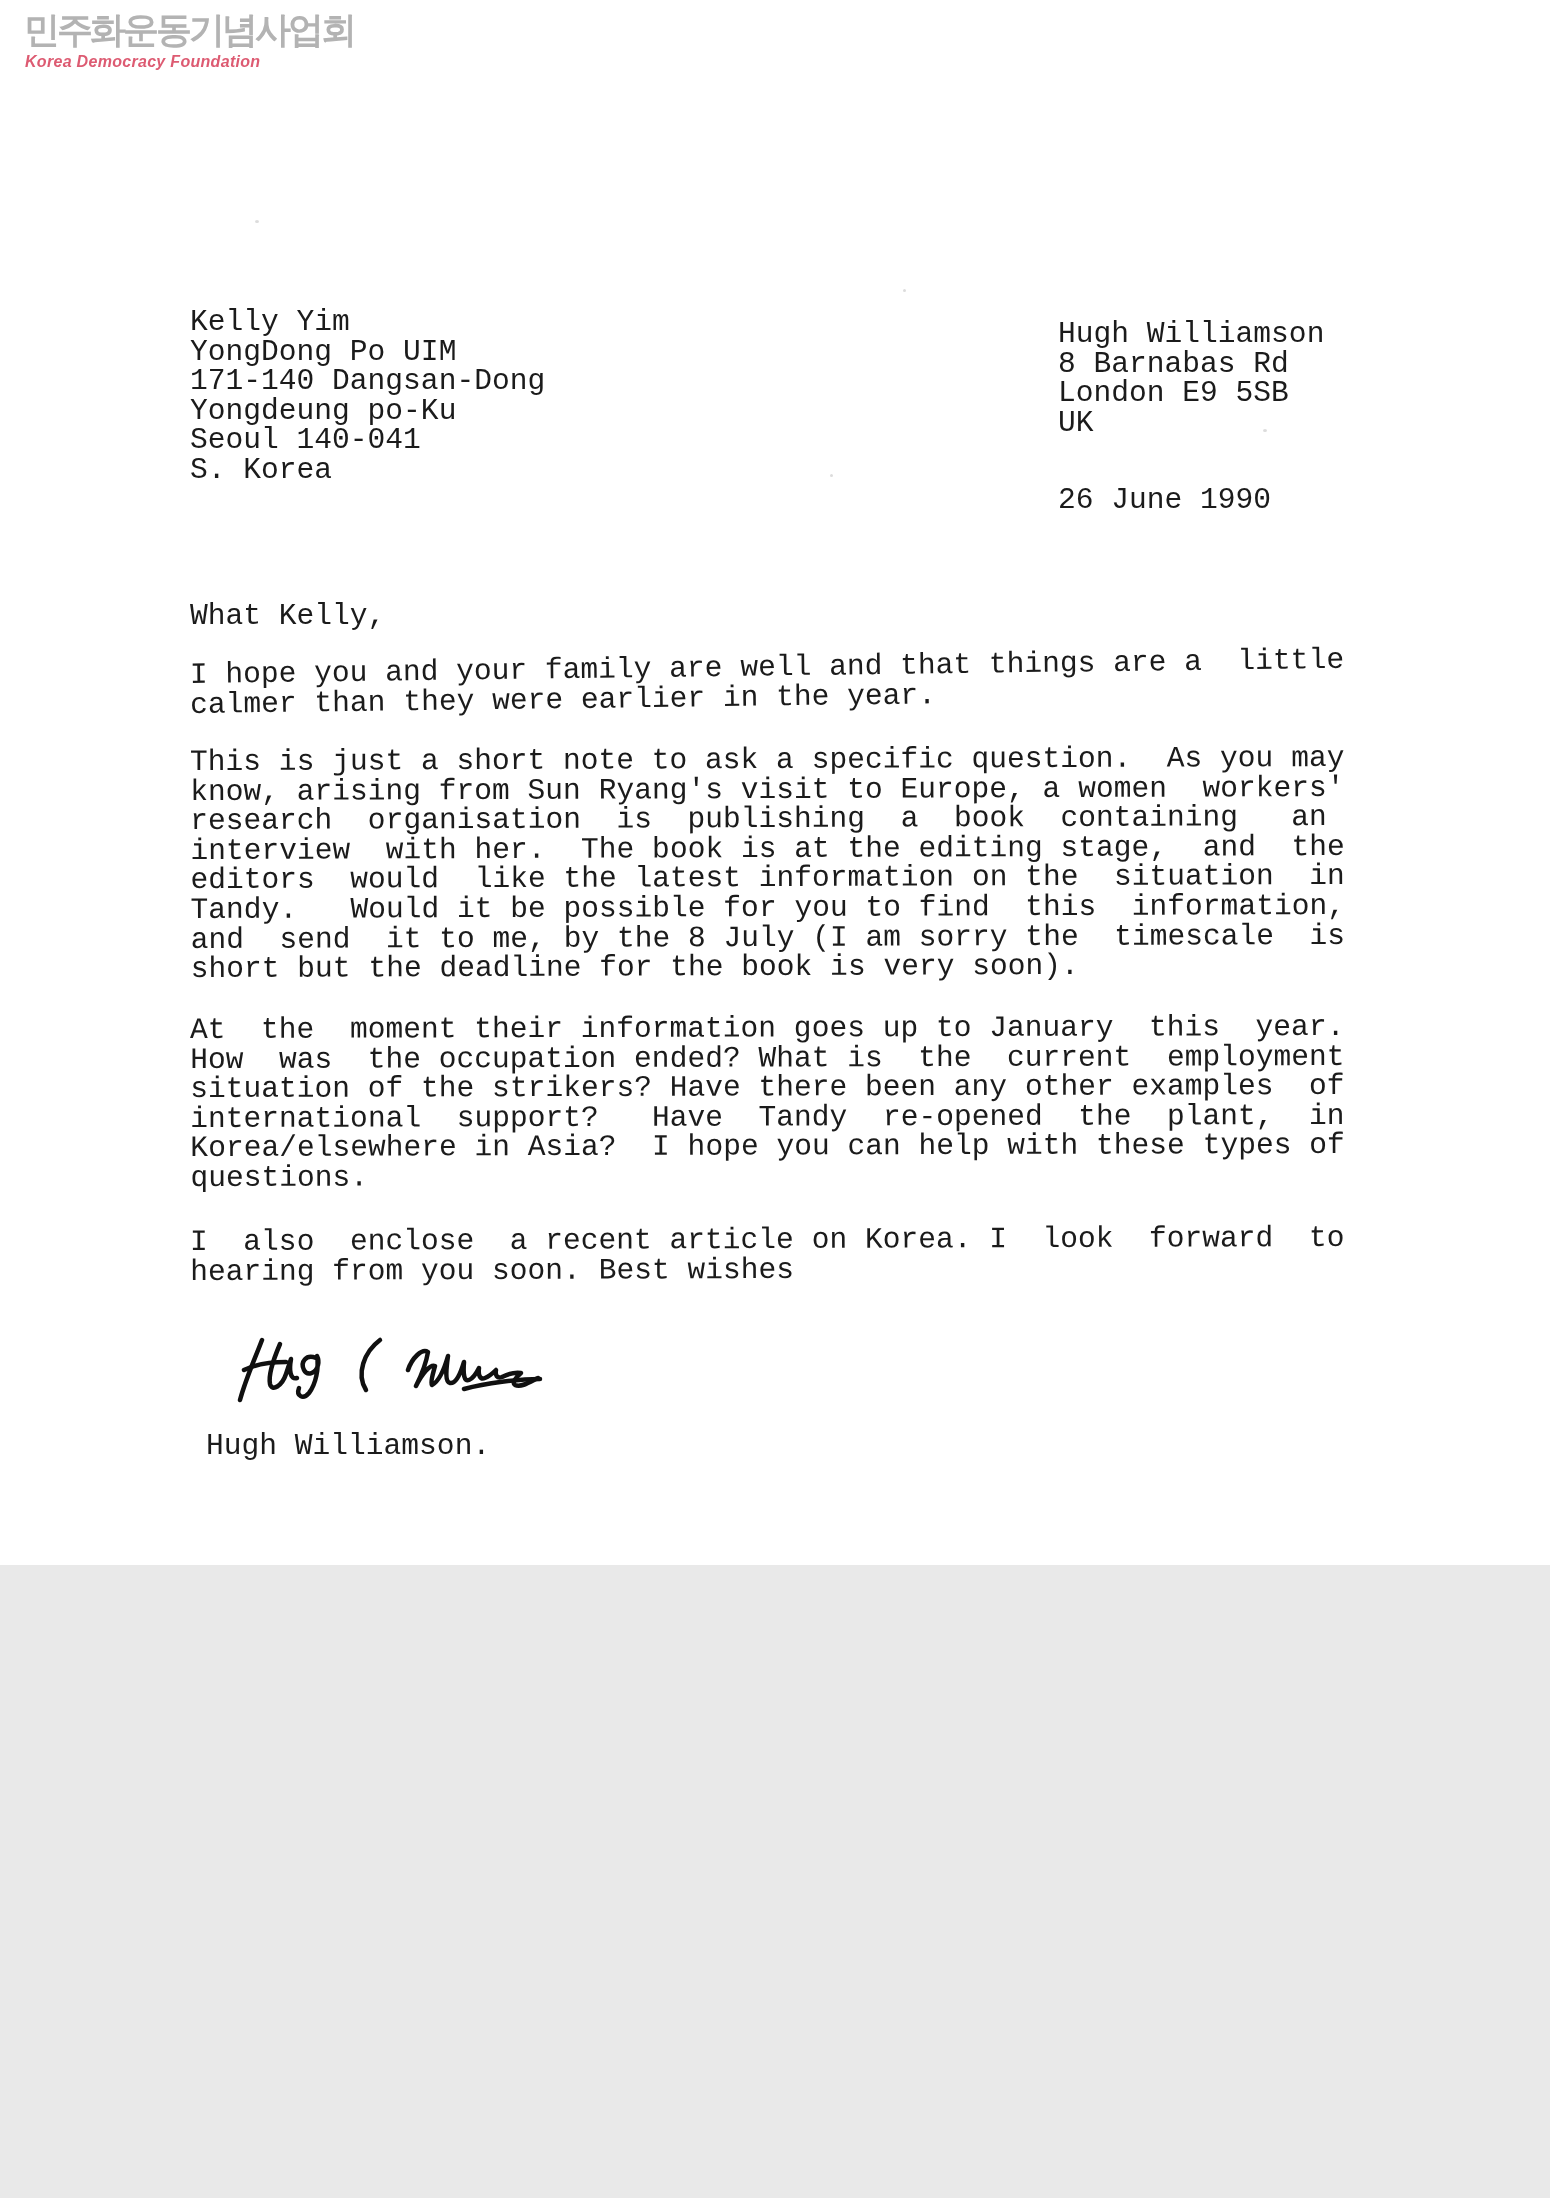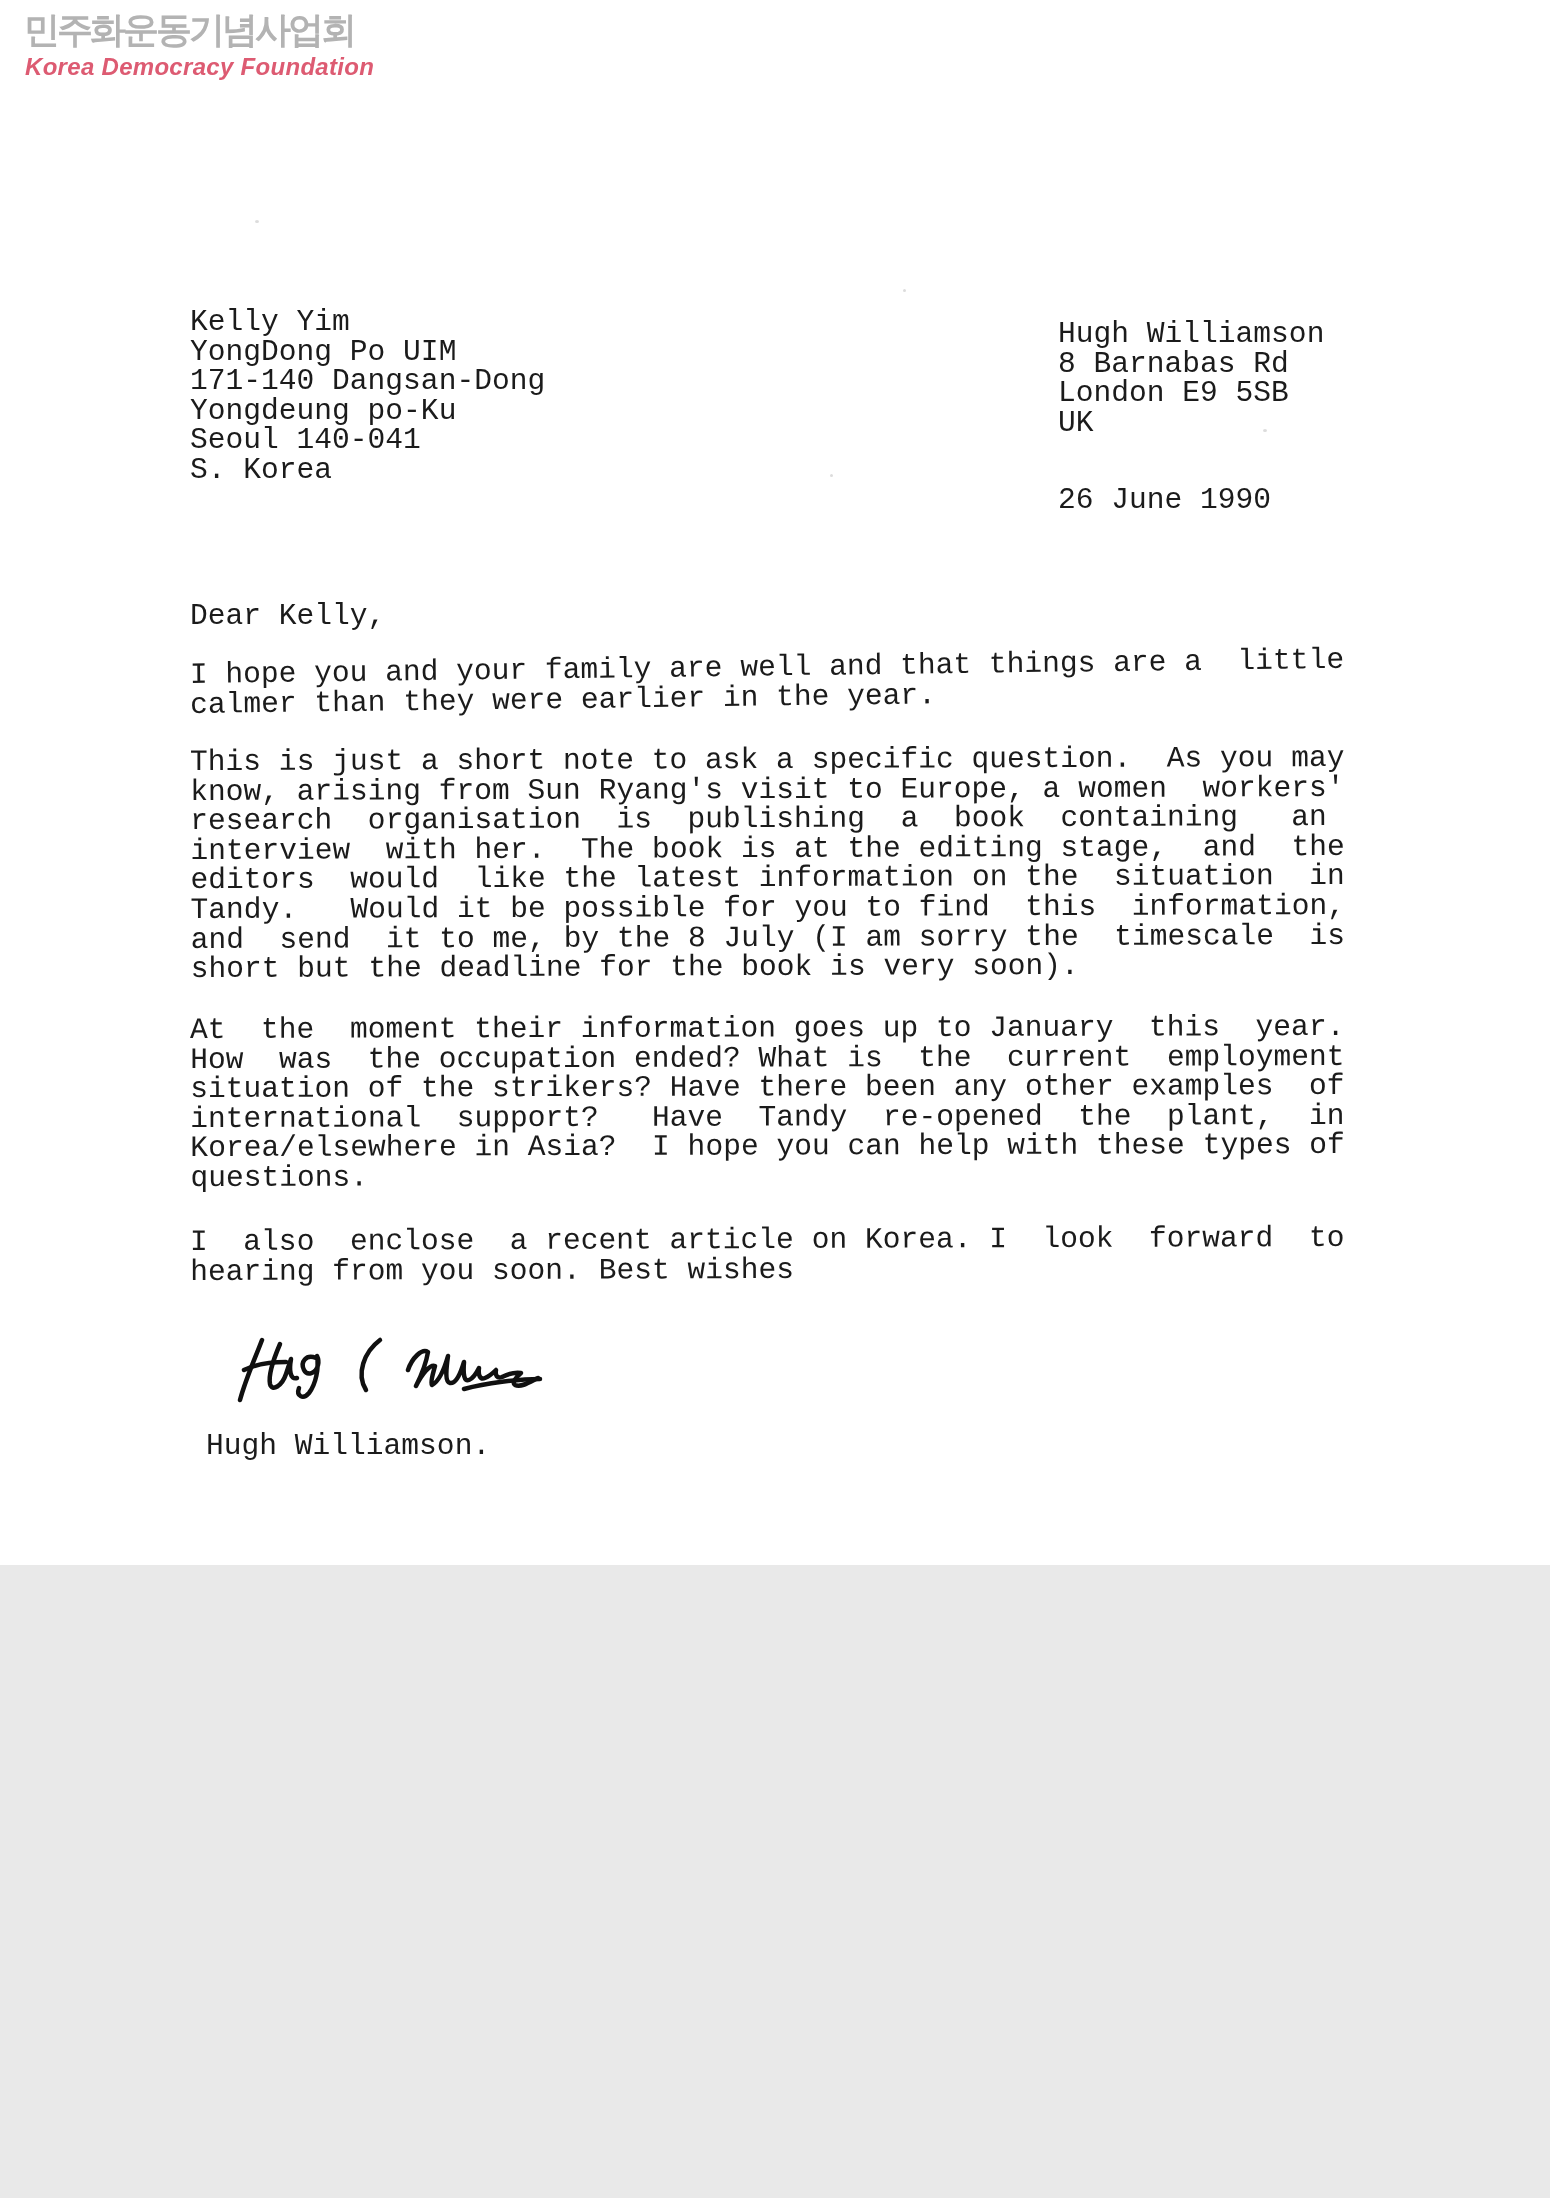--- a/index.html
+++ b/index.html
@@ -17,21 +17,21 @@
     position:absolute;left:24px;top:6px;
     font-family:"DejaVu Sans",sans-serif;
     font-size:36px;font-weight:bold;
     letter-spacing:-3px;
     color:#b3b3b3;
     white-space:nowrap;
   }
   .logo-en{
     position:absolute;left:25px;top:53px;
     font-family:"Liberation Sans","DejaVu Sans",sans-serif;
-    font-size:24px;font-weight:bold;font-style:italic;
+    font-size:16px;font-weight:bold;font-style:italic;
     letter-spacing:0.3px;
     color:#dd5b72;
     white-space:nowrap;
   }
   
   .tw{
     position:absolute;
     margin:0;
     font-family:"Liberation Mono","DejaVu Sans Mono",monospace;
     font-size:29.6px;
@@ -79,21 +79,21 @@
 Seoul 140-041
 S. Korea</pre>
 
   <pre class="tw addr-right">Hugh Williamson
 8 Barnabas Rd
 London E9 5SB
 UK</pre>
 
   <div class="tw date">26 June 1990</div>
 
-  <div class="tw salutation">Dear Kelly,</div>
+  <div class="tw salutation">What Kelly,</div>
 
   <pre class="tw p1">I hope you and your family are well and that things are a  little
 calmer than they were earlier in the year.</pre>
 
   <pre class="tw p2">This is just a short note to ask a specific question.  As you may
 know, arising from Sun Ryang's visit to Europe, a women  workers'
 research  organisation  is  publishing  a  book  containing   an
 interview  with her.  The book is at the editing stage,  and  the
 editors  would  like the latest information on the  situation  in
 Tandy.   Would it be possible for you to find  this  information,

